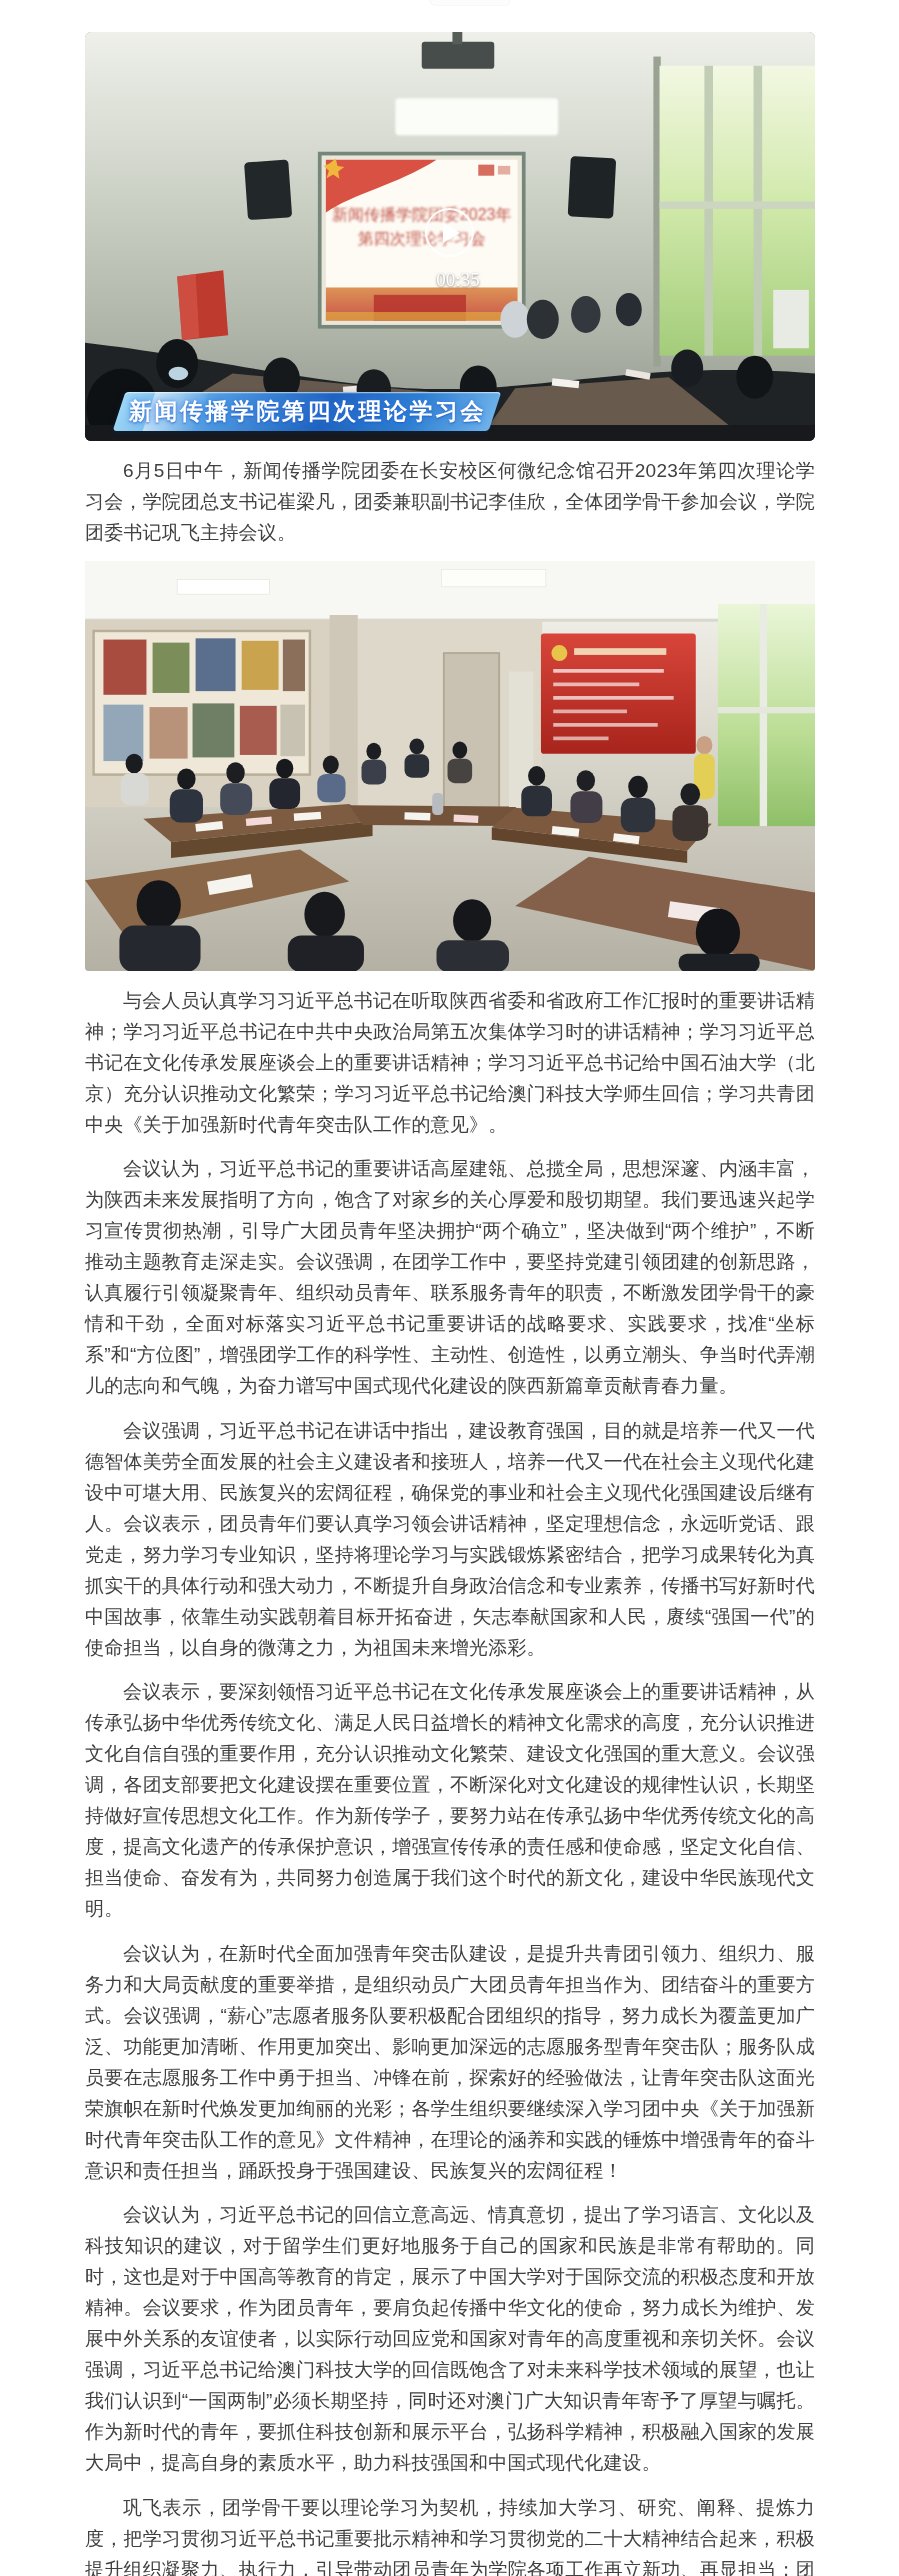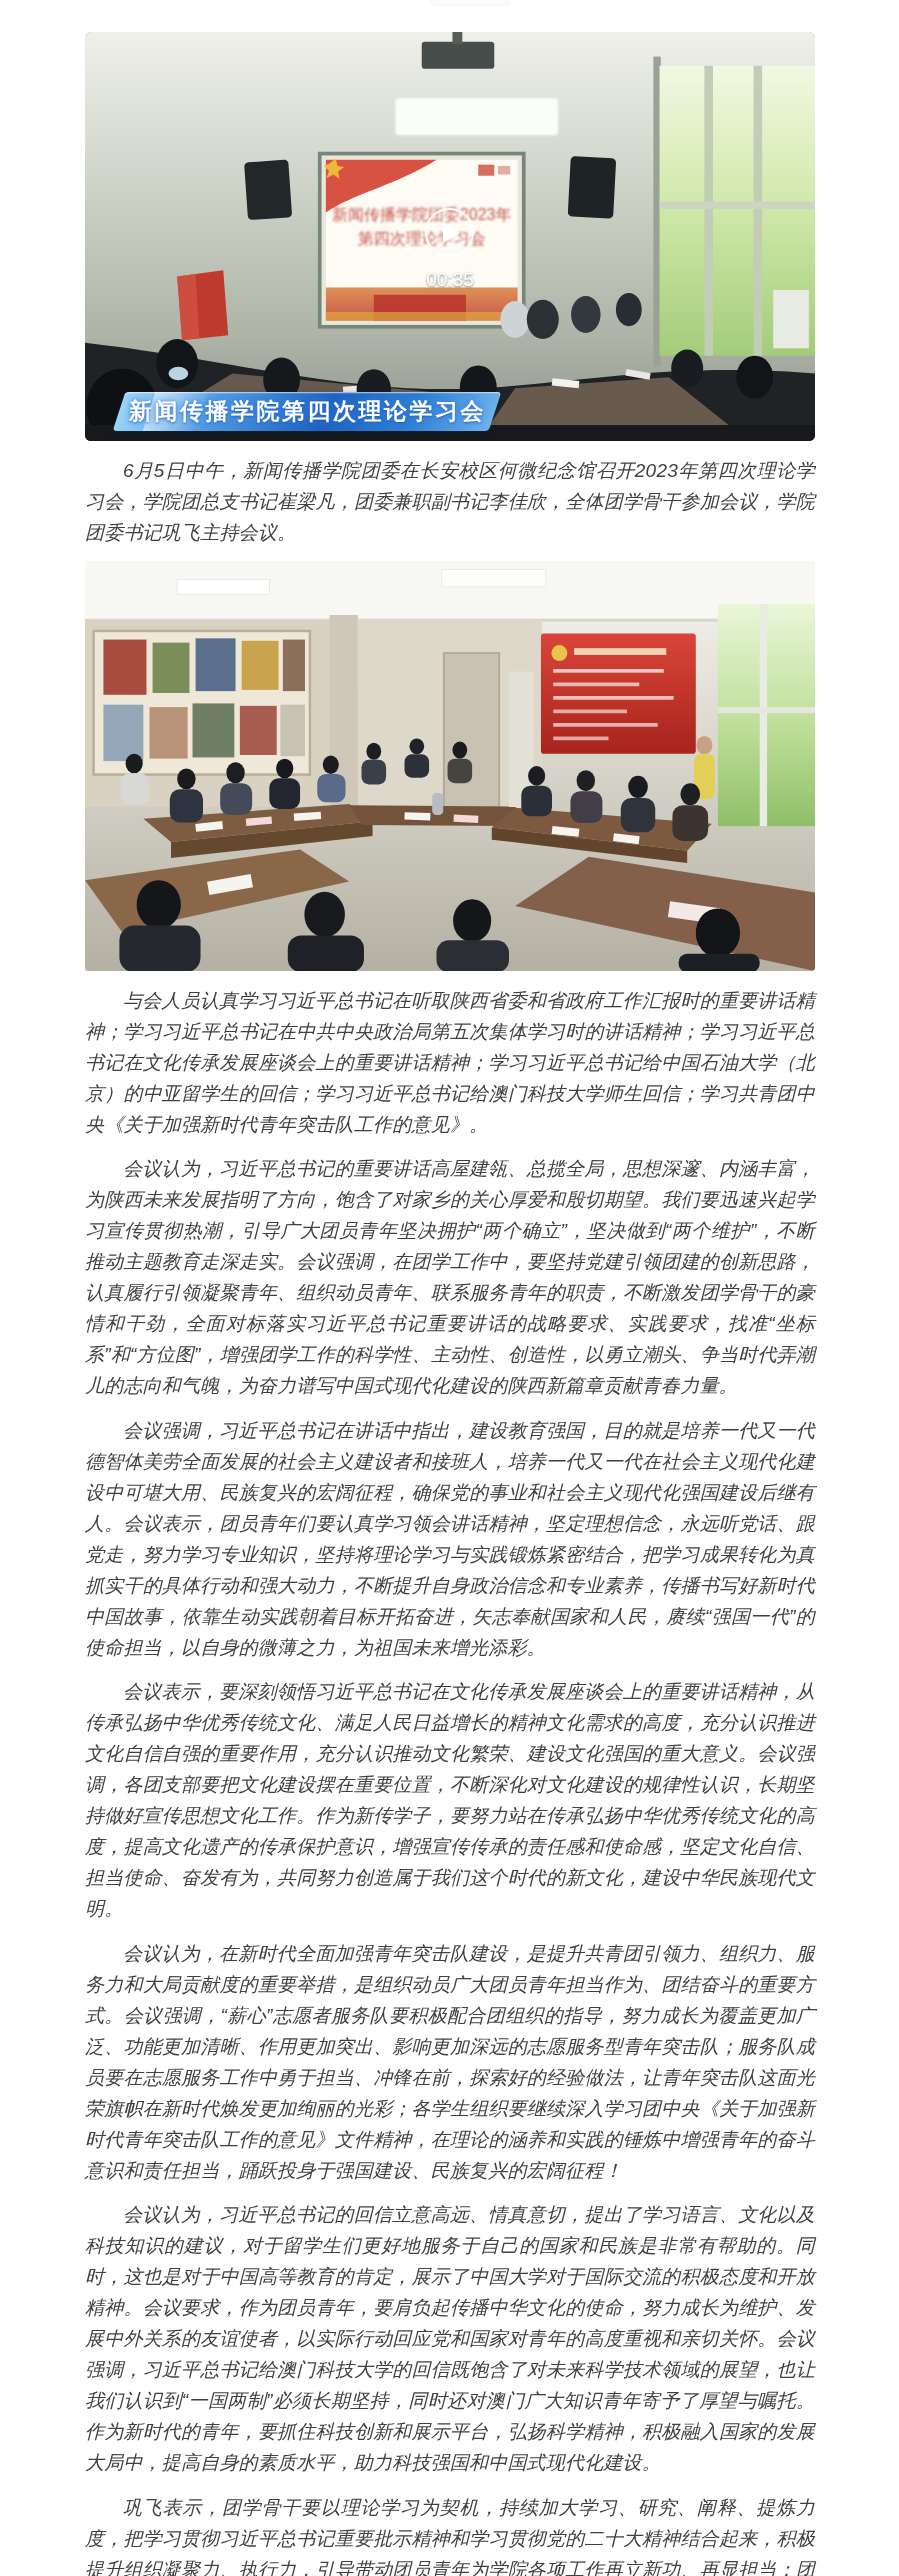--- a/index.html
+++ b/index.html
@@ -42,27 +42,27 @@
     background: rgba(255,255,255,.10); box-sizing: border-box;
     display: flex; align-items: center; justify-content: center; cursor: pointer;
   }
   .tri {
     width: 0; height: 0; margin-left: 4.9px;
     border-left: 17px solid #ffffff;
     border-top: 10.4px solid transparent;
     border-bottom: 10.4px solid transparent;
   }
   .ts {
-    position: absolute; left: 0; top: 237px; width: 100%; text-align: center;
+    position: absolute; left: 8px; top: 237px; width: 100%; text-align: center;
     color: #ffffff; font-size: 19px; font-weight: 500;
-    text-shadow: 0 0.6px 2.5px rgba(0,0,0,.55); pointer-events: none;
+    text-shadow: 0 0.6px 2.5px rgba(0,0,0,.55); pointer-events: none; font-family: Liberation Serif, serif;
   }
   p.para {
     margin: 13.5px 0; font-size: 19px; line-height: 31px; color: #404040;
-    text-align: justify; text-indent: 2em; letter-spacing: 0.2px; font-style: italic;
+    text-align: justify; text-indent: 2em; letter-spacing: 0.2px;
   }
   .photo {
     margin: 13.5px 0; width: 730px; height: 410px;
     border-radius: 3.7px; overflow: hidden; background: #d3d0c5; cursor: pointer;
   }
 </style>
 </head>
 <body>
 
 <div class="prev-card"></div>
@@ -250,21 +250,21 @@
       <rect x="56" y="594" width="132" height="76" rx="24" fill="#25282e"></rect>
       <ellipse cx="390" cy="576" rx="33" ry="37" fill="#17191d"></ellipse>
       <rect x="330" y="610" width="124" height="60" rx="22" fill="#1f2126"></rect>
       <ellipse cx="630" cy="586" rx="31" ry="35" fill="#15171b"></ellipse>
       <rect x="572" y="618" width="118" height="52" rx="20" fill="#2b2e35"></rect>
       <ellipse cx="1030" cy="606" rx="36" ry="40" fill="#121418"></ellipse>
       <rect x="966" y="640" width="132" height="30" rx="14" fill="#1c1f24"></rect>
     </svg>
   </figure>
 
-  <p class="para">与会人员认真学习习近平总书记在听取陕西省委和省政府工作汇报时的重要讲话精神；学习习近平总书记在中共中央政治局第五次集体学习时的讲话精神；学习习近平总书记在文化传承发展座谈会上的重要讲话精神；学习习近平总书记给中国石油大学（北京）的中亚留学生的回信；学习习近平总书记给澳门科技大学师生回信；学习共青团中央《关于加强新时代青年突击队工作的意见》。</p>
+  <p class="para">与会人员认真学习习近平总书记在听取陕西省委和省政府工作汇报时的重要讲话精神；学习习近平总书记在中共中央政治局第五次集体学习时的讲话精神；学习习近平总书记在文化传承发展座谈会上的重要讲话精神；学习习近平总书记给中国石油大学（北京）充分认识推动文化繁荣；学习习近平总书记给澳门科技大学师生回信；学习共青团中央《关于加强新时代青年突击队工作的意见》。</p>
   <p class="para">会议认为，习近平总书记的重要讲话高屋建瓴、总揽全局，思想深邃、内涵丰富，为陕西未来发展指明了方向，饱含了对家乡的关心厚爱和殷切期望。我们要迅速兴起学习宣传贯彻热潮，引导广大团员青年坚决拥护“两个确立”，坚决做到“两个维护”，不断推动主题教育走深走实。会议强调，在团学工作中，要坚持党建引领团建的创新思路，认真履行引领凝聚青年、组织动员青年、联系服务青年的职责，不断激发团学骨干的豪情和干劲，全面对标落实习近平总书记重要讲话的战略要求、实践要求，找准“坐标系”和“方位图”，增强团学工作的科学性、主动性、创造性，以勇立潮头、争当时代弄潮儿的志向和气魄，为奋力谱写中国式现代化建设的陕西新篇章贡献青春力量。</p>
   <p class="para">会议强调，习近平总书记在讲话中指出，建设教育强国，目的就是培养一代又一代德智体美劳全面发展的社会主义建设者和接班人，培养一代又一代在社会主义现代化建设中可堪大用、民族复兴的宏阔征程，确保党的事业和社会主义现代化强国建设后继有人。会议表示，团员青年们要认真学习领会讲话精神，坚定理想信念，永远听党话、跟党走，努力学习专业知识，坚持将理论学习与实践锻炼紧密结合，把学习成果转化为真抓实干的具体行动和强大动力，不断提升自身政治信念和专业素养，传播书写好新时代中国故事，依靠生动实践朝着目标开拓奋进，矢志奉献国家和人民，赓续“强国一代”的使命担当，以自身的微薄之力，为祖国未来增光添彩。</p>
   <p class="para">会议表示，要深刻领悟习近平总书记在文化传承发展座谈会上的重要讲话精神，从传承弘扬中华优秀传统文化、满足人民日益增长的精神文化需求的高度，充分认识推进文化自信自强的重要作用，充分认识推动文化繁荣、建设文化强国的重大意义。会议强调，各团支部要把文化建设摆在重要位置，不断深化对文化建设的规律性认识，长期坚持做好宣传思想文化工作。作为新传学子，要努力站在传承弘扬中华优秀传统文化的高度，提高文化遗产的传承保护意识，增强宣传传承的责任感和使命感，坚定文化自信、担当使命、奋发有为，共同努力创造属于我们这个时代的新文化，建设中华民族现代文明。</p>
   <p class="para">会议认为，在新时代全面加强青年突击队建设，是提升共青团引领力、组织力、服务力和大局贡献度的重要举措，是组织动员广大团员青年担当作为、团结奋斗的重要方式。会议强调，“薪心”志愿者服务队要积极配合团组织的指导，努力成长为覆盖更加广泛、功能更加清晰、作用更加突出、影响更加深远的志愿服务型青年突击队；服务队成员要在志愿服务工作中勇于担当、冲锋在前，探索好的经验做法，让青年突击队这面光荣旗帜在新时代焕发更加绚丽的光彩；各学生组织要继续深入学习团中央《关于加强新时代青年突击队工作的意见》文件精神，在理论的涵养和实践的锤炼中增强青年的奋斗意识和责任担当，踊跃投身于强国建设、民族复兴的宏阔征程！</p>
   <p class="para">会议认为，习近平总书记的回信立意高远、情真意切，提出了学习语言、文化以及科技知识的建议，对于留学生们更好地服务于自己的国家和民族是非常有帮助的。同时，这也是对于中国高等教育的肯定，展示了中国大学对于国际交流的积极态度和开放精神。会议要求，作为团员青年，要肩负起传播中华文化的使命，努力成长为维护、发展中外关系的友谊使者，以实际行动回应党和国家对青年的高度重视和亲切关怀。会议强调，习近平总书记给澳门科技大学的回信既饱含了对未来科学技术领域的展望，也让我们认识到“一国两制”必须长期坚持，同时还对澳门广大知识青年寄予了厚望与嘱托。作为新时代的青年，要抓住科技创新和展示平台，弘扬科学精神，积极融入国家的发展大局中，提高自身的素质水平，助力科技强国和中国式现代化建设。</p>
   <p class="para">巩飞表示，团学骨干要以理论学习为契机，持续加大学习、研究、阐释、提炼力度，把学习贯彻习近平总书记重要批示精神和学习贯彻党的二十大精神结合起来，积极提升组织凝聚力、执行力，引导带动团员青年为学院各项工作再立新功、再显担当；团学骨干们要继续深学细悟、笃学明思，注重学用结合、以学增智，从党的科学理论中悟规律、明方向、学方法，努力把理论学习成果转化为提升工作的实效，不断提高服务青年本领，确保学院各项团学工作有序有力推进。</p>
 
 </div>
 
 

